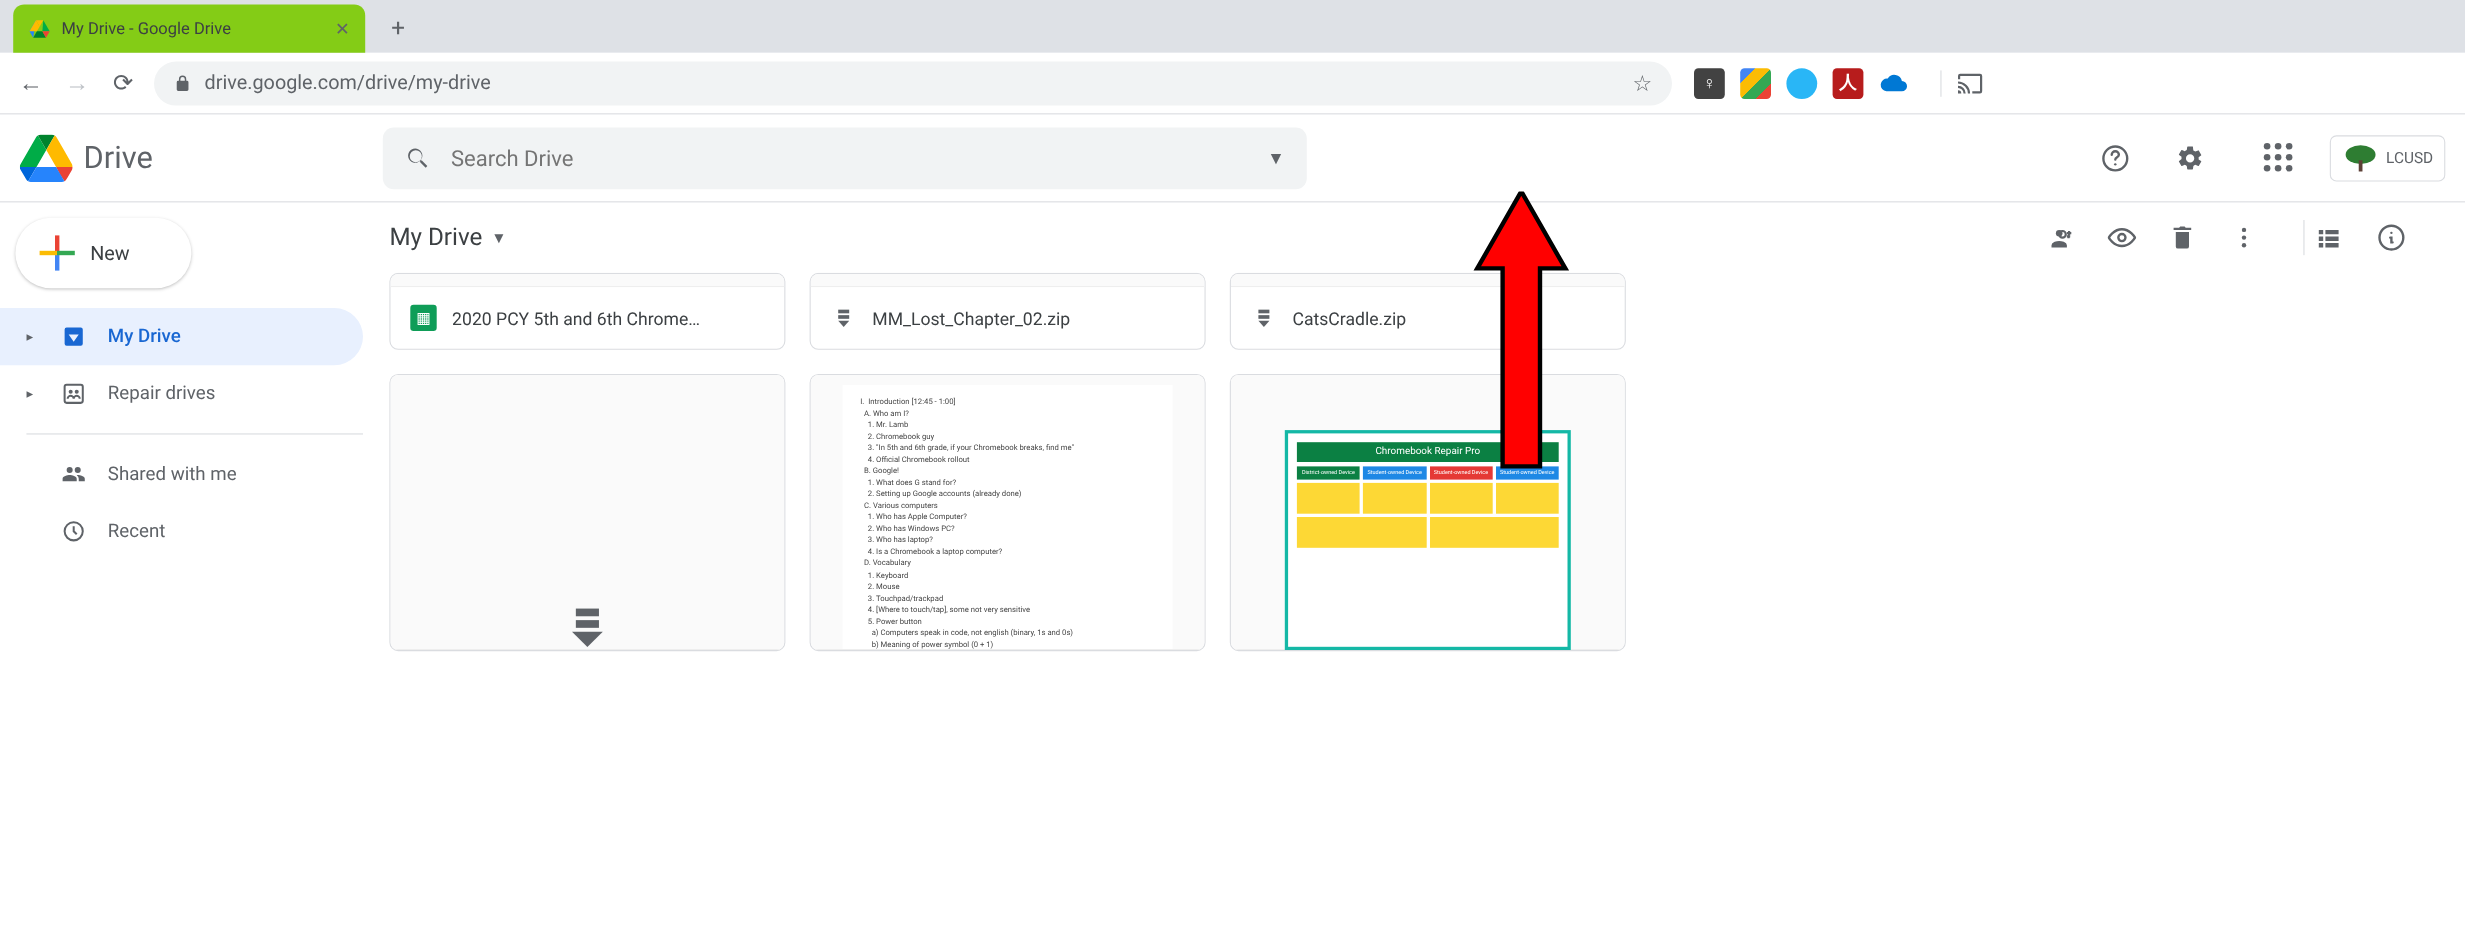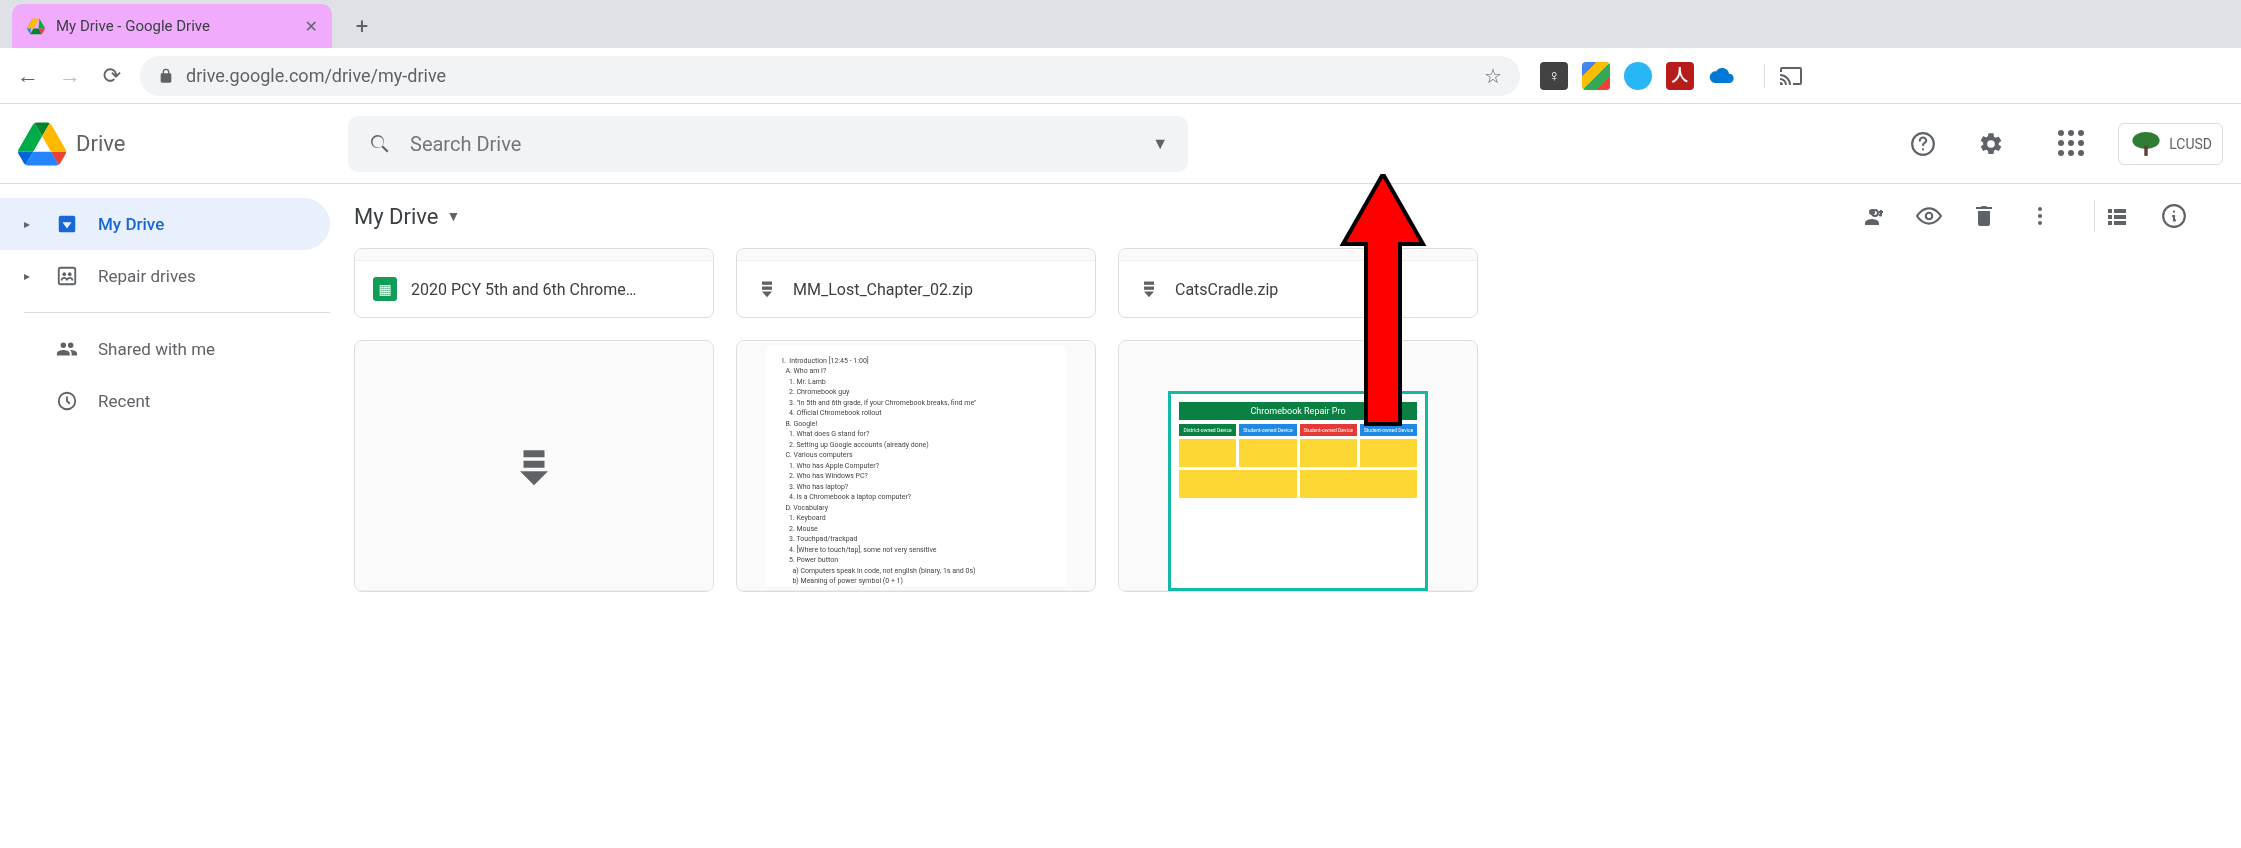--- a/index.html
+++ b/index.html
@@ -1,20 +1,20 @@
 <!DOCTYPE html>
 <html><head>
 <meta charset="utf-8">
 <style>
   * { box-sizing: border-box; margin: 0; padding: 0; font-family: 'Roboto', Arial, sans-serif; }
   body { background: #fff; width: 2241px; height: 848px; overflow: hidden; }
 
   
   .browser-tabs { height: 48px; background: #dee1e6; display: flex; align-items: flex-end; padding-left: 12px; }
-  .tab { background: #f0abfc; border-radius: 10px 10px 0 0; height: 44px; width: 320px; display: flex; align-items: center; padding: 0 14px; gap: 10px; position: relative; }
+  .tab { background: #84cc16; border-radius: 10px 10px 0 0; height: 44px; width: 320px; display: flex; align-items: center; padding: 0 14px; gap: 10px; position: relative; }
   .tab .favicon { width: 20px; height: 20px; }
   .tab .title { font-size: 15px; color: #3c4043; flex: 1; white-space: nowrap; overflow: hidden; text-overflow: ellipsis; }
   .tab .close { color: #5f6368; font-size: 16px; cursor: pointer; }
   .new-tab { width: 40px; height: 40px; display: flex; align-items: center; justify-content: center; color: #5f6368; font-size: 22px; cursor: pointer; margin-left: 10px; margin-bottom: 2px; }
 
   .browser-bar { height: 56px; background: #fff; display: flex; align-items: center; padding: 0 14px; gap: 14px; border-bottom: 1px solid #dadce0; }
   .nav-arrow { color: #5f6368; font-size: 22px; cursor: pointer; width: 28px; text-align: center; }
   .nav-arrow.disabled { color: #bdc1c6; }
   .addr-bar { flex: 1; height: 40px; background: #f1f3f4; border-radius: 20px; display: flex; align-items: center; padding: 0 18px; gap: 12px; max-width: 1380px; }
   .lock { color: #5f6368; }
@@ -24,21 +24,21 @@
   .ext { width: 28px; height: 28px; border-radius: 4px; }
   .ext.dark { background: #424242; color:#fff; display:flex; align-items:center; justify-content:center; font-size:16px; }
   .ext.gd { background: linear-gradient(135deg,#4285f4 25%,#fbbc04 25% 50%,#34a853 50% 75%,#ea4335 75%); }
   .ext.cam { background:#29b6f6; border-radius:50%; }
   .ext.pdf { background:#b71c1c; color:#fff; display:flex; align-items:center; justify-content:center; font-size:16px; font-weight:bold; }
   .cast { color:#5f6368; margin-left: 14px; padding-left:14px; border-left: 1px solid #dadce0; }
 
   
   .drive-header { height: 80px; display: flex; align-items: center; padding: 0 18px; gap: 20px; border-bottom: 1px solid #dadce0; }
   .drive-logo { display: flex; align-items: center; gap: 10px; width: 310px; }
-  .drive-name { font-size: 22px; color: #5f6368; }
+  .drive-name { font-size: 28px; color: #5f6368; }
   .search-wrap { flex: 0 0 auto; width: 840px; height: 56px; background: #f1f3f4; border-radius: 10px; display: flex; align-items: center; padding: 0 20px; gap: 18px; }
   .search-wrap input { border: none; background: transparent; font-size: 20px; color: #5f6368; flex: 1; outline: none; }
   .search-dd { color: #5f6368; }
   .hdr-spacer { flex: 1; }
   .hdr-icon { color: #5f6368; width: 48px; text-align: center; cursor: pointer; }
   .apps-grid { width: 28px; height: 28px; display: grid; grid-template-columns: repeat(3,6px); grid-template-rows: repeat(3,6px); gap: 4px; margin: 0 12px; cursor:pointer; }
   .apps-grid span { background:#5f6368; border-radius:50%; }
   .account-badge { border:1px solid #dadce0; border-radius:6px; padding: 6px 10px; display:flex; align-items:center; gap:6px; }
   .tree-icon { width:34px; height:28px; }
   .acct-label { font-size: 14px; color:#5f6368; }
@@ -65,21 +65,21 @@
   .crumb { font-size: 22px; color:#3c4043; display:flex; align-items:center; gap:8px; cursor:pointer; }
   .crumb .dd { font-size: 14px; color:#5f6368; }
   .tool-spacer { flex:1; }
   .tool-icon { width: 56px; text-align:center; color:#5f6368; cursor:pointer; font-size:20px; }
   .tool-divider { width:1px; height:32px; background:#dadce0; margin:0 10px; }
 
   .content { flex:1; padding: 0 24px 24px 24px; overflow:hidden; }
   .row { display:flex; gap: 22px; margin-bottom: 22px; }
   .card { width: 360px; border:1px solid #dadce0; border-radius: 8px; overflow:hidden; background:#fff; }
   .card .preview { height: 12px; background:#fafafa; border-bottom:1px solid #eee; }
-  .card .preview.tall { height: 250px; display:flex; align-items:center; justify-content:center; }
+  .card .preview.tall { height: 250px; display:flex; align-items:flex-end; justify-content:center; }
   .card .label-row { display:flex; align-items:center; gap: 14px; padding: 16px 18px; }
   .file-icon { width: 24px; height:24px; display:flex; align-items:center; justify-content:center; }
   .file-icon.sheets { background:#0f9d58; color:#fff; border-radius:3px; font-size:14px; }
   .file-icon.zip { color:#5f6368; }
   .file-name { font-size: 16px; color:#3c4043; white-space:nowrap; overflow:hidden; text-overflow:ellipsis; flex:1; }
 
   .slides-preview { width: 260px; height: 200px; background:#fff; border:3px solid #14b8a6; font-size: 6px; color:#666; padding:8px; }
   .slides-preview .slide-title { background:#0b8043; color:#fff; padding:4px; font-size:9px; text-align:center; margin-bottom:4px; }
   .slides-preview .boxes { display:flex; gap:3px; margin-bottom:3px; }
   .slides-preview .box { flex:1; padding:3px; font-size:5px; text-align:center; color:#fff; }
@@ -199,20 +199,24 @@
     <svg class="tree-icon" viewBox="0 0 40 32">
         <ellipse cx="20" cy="12" rx="16" ry="10" fill="#2e7d32"></ellipse>
         <rect x="18" y="18" width="4" height="12" fill="#5d4037"></rect>
       </svg>
     <span class="acct-label">LCUSD</span>
   </div>
 </div>
 
 <div class="body">
   <div class="sidebar">
+    <div class="new-btn">
+      <span class="plus-icon"></span>
+      <span class="new-label">New</span>
+    </div>
 
 
     <div class="side-item active">
       <span class="chev">▸</span>
       <span class="icon-box">
         <svg width="22" height="22" viewBox="0 0 24 24" fill="#1967d2">
             <path d="M19 3H5a2 2 0 00-2 2v14a2 2 0 002 2h14a2 2 0 002-2V5a2 2 0 00-2-2zm-7 14l-5-7h10z"></path>
           </svg>
       </span>
       <span>My Drive</span>

